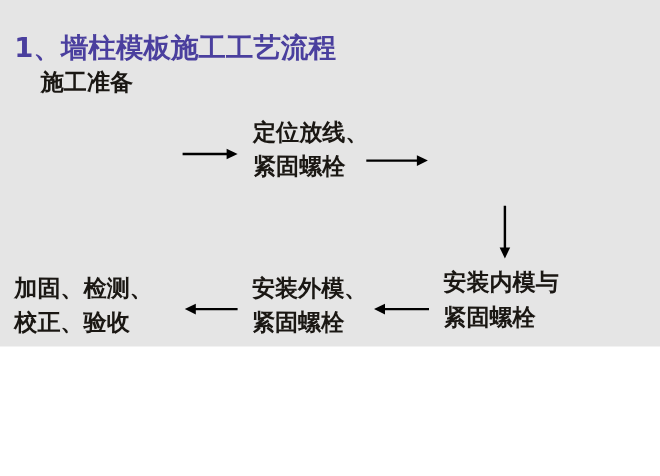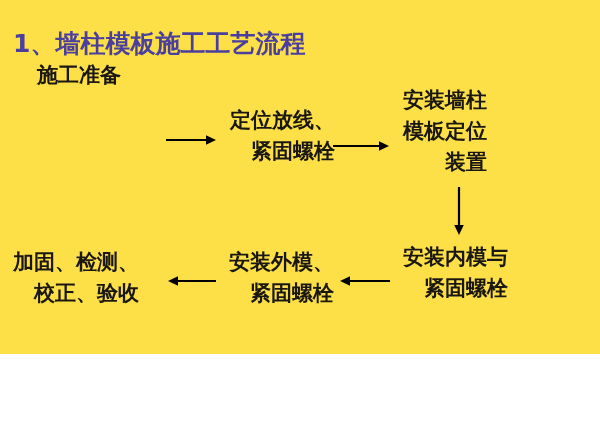--- a/index.html
+++ b/index.html
@@ -9,22 +9,22 @@
   body {
     width: 600px;
     height: 433px;
     background: #ffffff;
     font-family: "DejaVu Sans", "Liberation Sans", sans-serif;
     overflow: hidden;
   }
   #slide {
     position: relative;
     width: 600px;
-    height: 354px;
-    background: #fde047;
+    height: 315px;
+    background: #e5e5e5;
   }
 
   
   .slide-title {
     position: absolute;
     left: 13px;
     top: 29px;
     font-size: 25px;
     line-height: 30px;
     font-weight: 700;
@@ -43,21 +43,20 @@
     position: absolute;
     color: #1a1713;
     font-size: 21px;
     line-height: 31px;
     font-weight: 700;
     white-space: nowrap;
     font-family: "DejaVu Serif", "Liberation Serif", serif;
   }
   .node .line {
     display: block;
-    text-align: right;
   }
 
   #node-prep      { left: 37px;  top: 59px; }
   #node-layout    { left: 230px; top: 104px; }
   #node-position  { left: 403px; top: 84px; }
   #node-inner     { left: 403px; top: 241px; }
   #node-outer     { left: 229px; top: 246px; }
   #node-check     { left: 13px;  top: 246px; }
 
   
@@ -83,25 +82,20 @@
 
   <div class="node" id="node-prep">
     <span class="line">施工准备</span>
   </div>
 
   <div class="node" id="node-layout">
     <span class="line">定位放线、</span>
     <span class="line">紧固螺栓</span>
   </div>
 
-  <div class="node" id="node-position">
-    <span class="line">安装墙柱</span>
-    <span class="line">模板定位</span>
-    <span class="line">装置</span>
-  </div>
 
   <div class="node" id="node-inner">
     <span class="line">安装内模与</span>
     <span class="line">紧固螺栓</span>
   </div>
 
   <div class="node" id="node-outer">
     <span class="line">安装外模、</span>
     <span class="line">紧固螺栓</span>
   </div>

